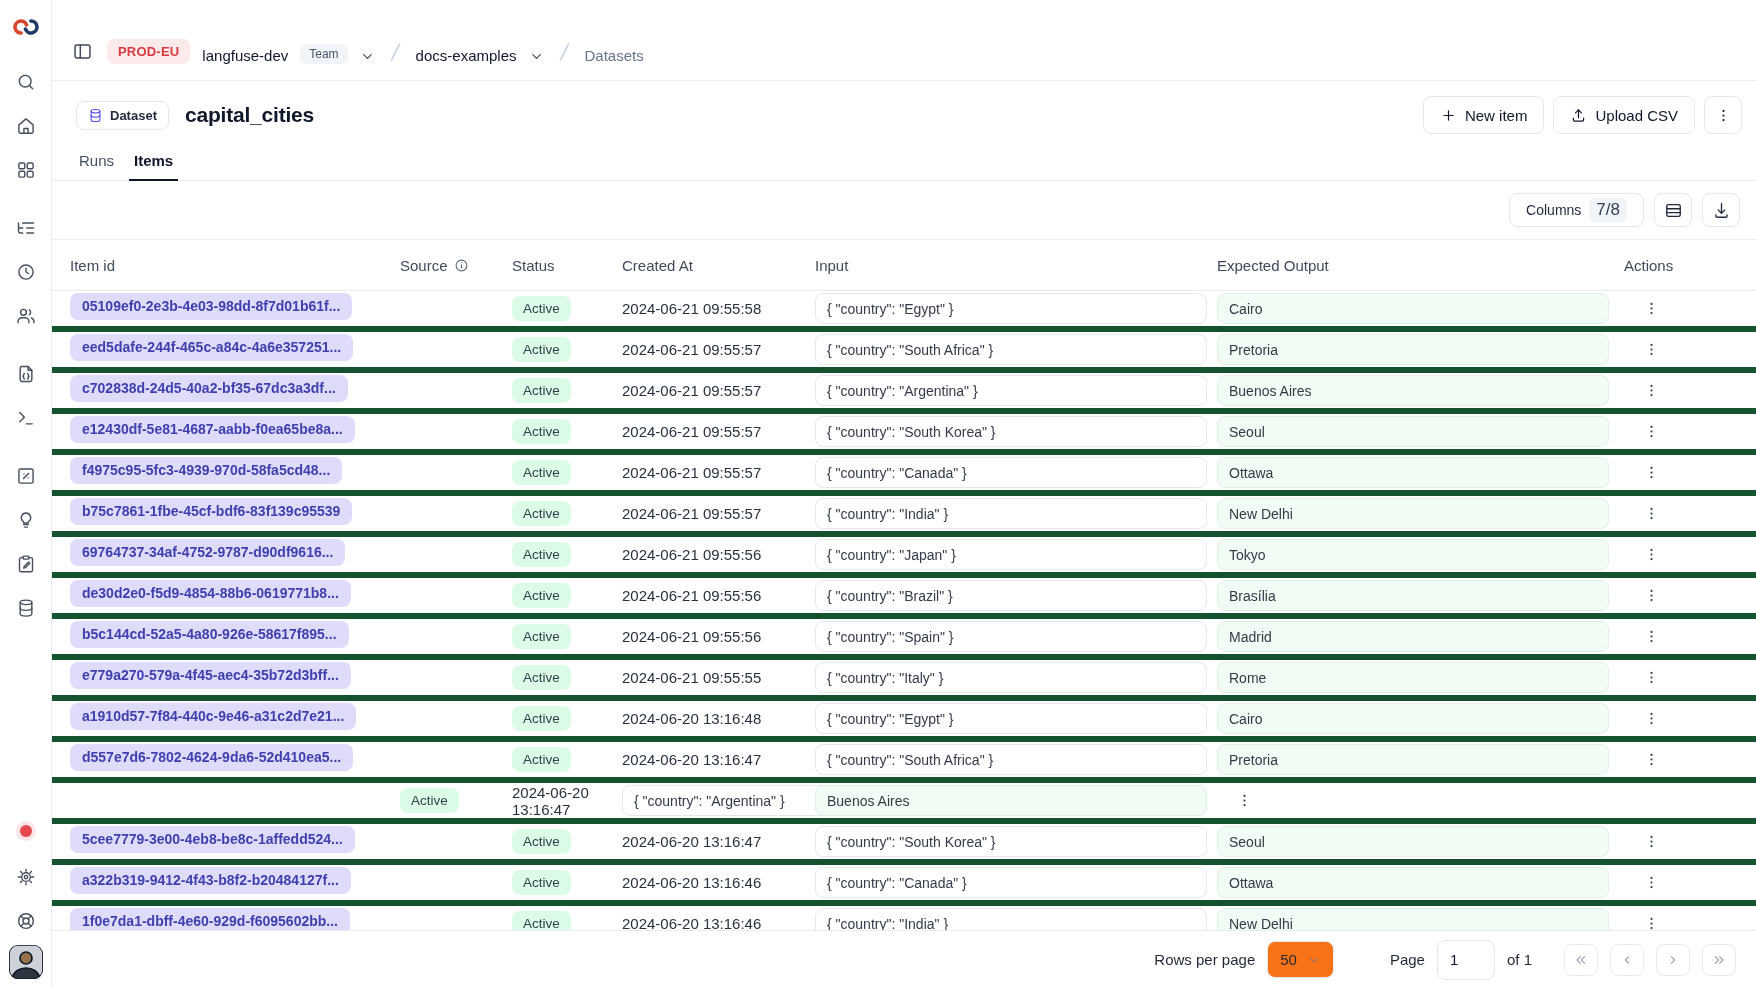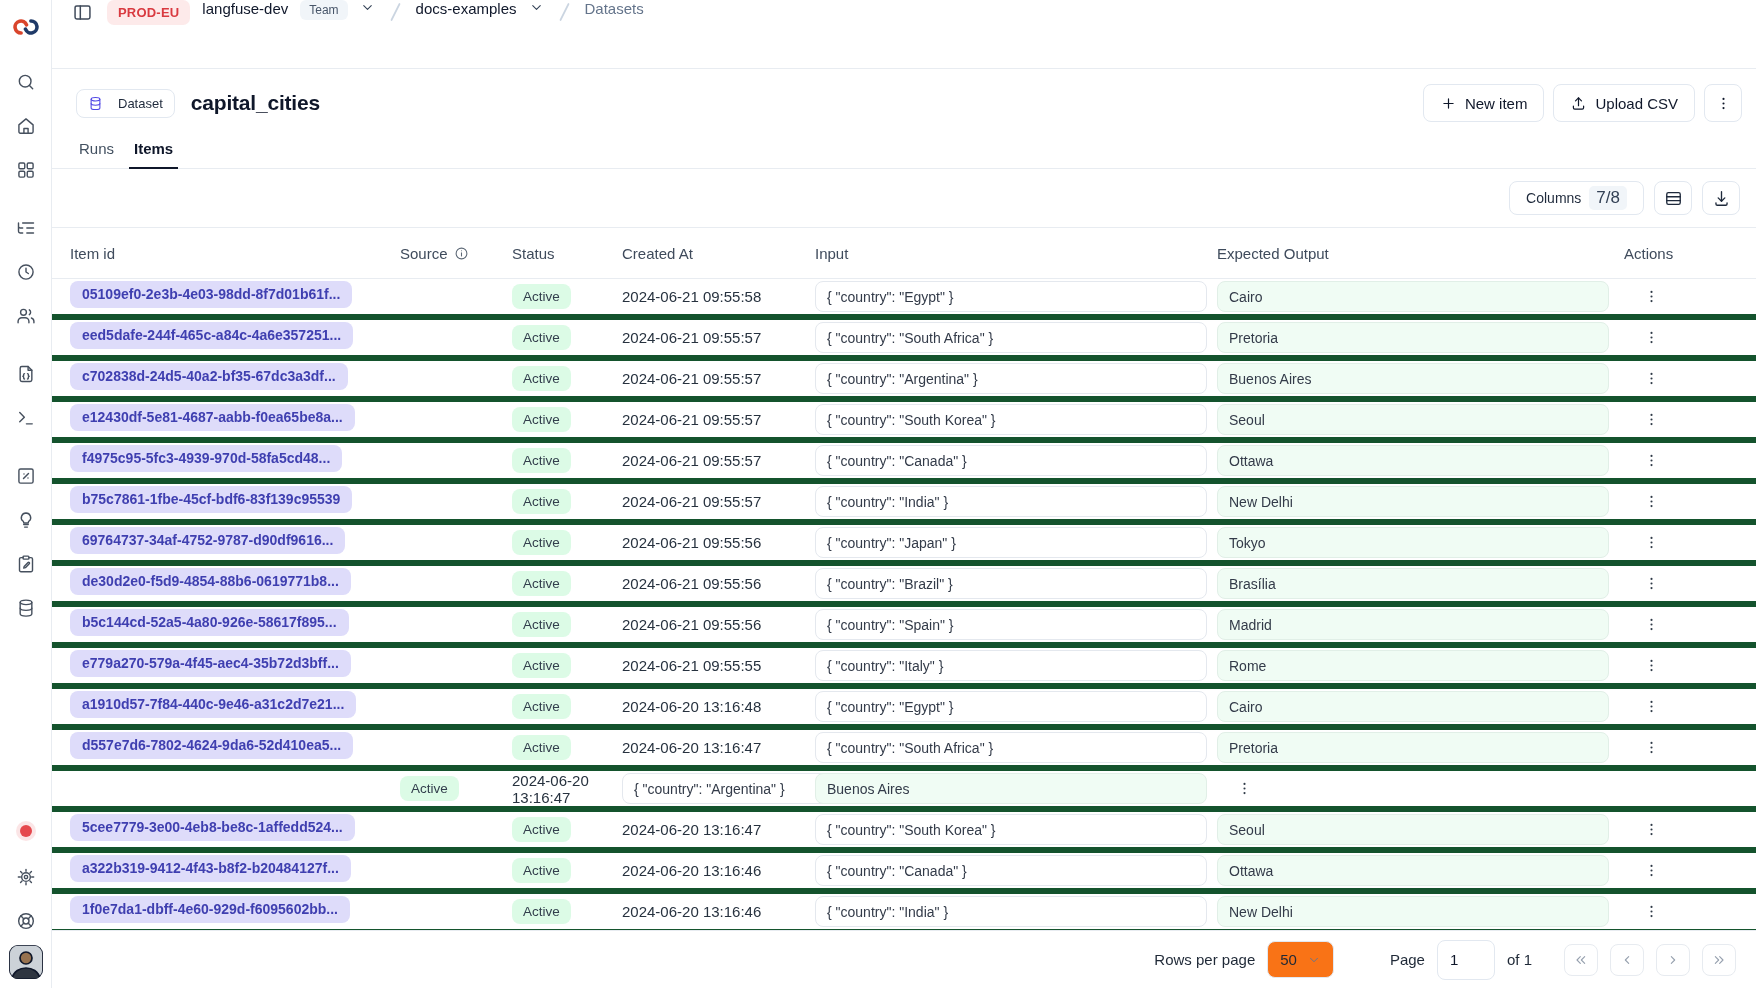--- a/index.html
+++ b/index.html
@@ -16,32 +16,32 @@
   .side-btn { width:36px; height:36px; display:flex; align-items:center; justify-content:center; border-radius:8px; color:#46505e; cursor:pointer; margin-top:8px; }
   .side-btn.first { margin-top:24px; }
   .side-btn.gap { margin-top:22px; }
   .side-bottom { margin-top:auto; display:flex; flex-direction:column; align-items:center; }
   .status-dot { width:12px; height:12px; border-radius:50%; background:#e5484d; box-shadow:0 0 0 4px rgba(229,72,77,.14); margin-bottom:14px; cursor:pointer; }
   .avatar { width:34px; height:34px; border-radius:9px; overflow:hidden; margin:6px 0 9px; cursor:pointer; }
 
   
   .main { flex:1; display:flex; flex-direction:column; min-width:0; }
 
-  .topbar { height:69px; border-bottom:1px solid #e8ecf1; display:flex; align-items:flex-start; padding:0 16px 16px 18px; gap:12px; flex-shrink:0; }
+  .topbar { height:81px; border-bottom:1px solid #e8ecf1; display:flex; align-items:flex-end; padding:0 16px 16px 18px; gap:12px; flex-shrink:0; }
   .icon-ghost { color:#3f4a5a; background:none; border:none; cursor:pointer; display:flex; align-items:center; padding:2px; }
   .env-badge { background:#fdeaea; color:#d93a40; font-size:13px; font-weight:600; padding:5px 11px; border-radius:7px; letter-spacing:.2px; }
   .org-name { font-size:15px; font-weight:500; cursor:pointer; }
   .org-tag { background:#f1f5f9; color:#475569; font-size:12px; padding:3px 9px; border-radius:6px; font-weight:500; }
   .chev { color:#334155; cursor:pointer; }
   .crumb-sep { color:#cbd5e1; }
   .crumb-link { font-size:15px; font-weight:500; cursor:pointer; }
   .crumb-muted { color:#64748b; font-size:15px; cursor:pointer; }
 
   .title-row { height:62px; display:flex; align-items:center; padding:6px 14px 0 24px; flex-shrink:0; }
-  .dataset-chip { display:flex; align-items:center; gap:15px; border:1px solid #e2e8f0; border-radius:8px; padding:6px 11px; font-size:13px; font-weight:400; color:#1e293b; }
+  .dataset-chip { display:flex; align-items:center; gap:7px; border:1px solid #e2e8f0; border-radius:8px; padding:6px 11px; font-size:13px; font-weight:700; color:#1e293b; }
   .chip-db { color:#4f46e5; }
   .page-title { font-size:21px; font-weight:700; margin-left:16px; letter-spacing:-.2px;text-align:center; }
   .title-actions { margin-left:auto; display:flex; gap:9px; }
   .btn { display:flex; align-items:center; gap:8px; border:1px solid #e2e8f0; background:#fff; border-radius:8px; height:38px; padding:0 16px; font-size:15px; font-weight:500; color:#0f172a; cursor:pointer; font-family:inherit; }
   .btn.icon-only { width:38px; padding:0; justify-content:center; }
 
   .tabs-row { display:flex; align-items:flex-end; padding:0 16px 0 22px; border-bottom:1px solid #e8ecf1; height:38px; gap:10px; flex-shrink:0; }
   .tab { font-size:15px; padding:0 5px 11px; color:#425060; cursor:pointer; position:relative;margin-top:12px; }
   .tab.active { color:#0f172a; font-weight:600; }
   .tab.active::after { content:""; position:absolute; left:0; right:0; bottom:-1px; height:2px; background:#0f172a; }

